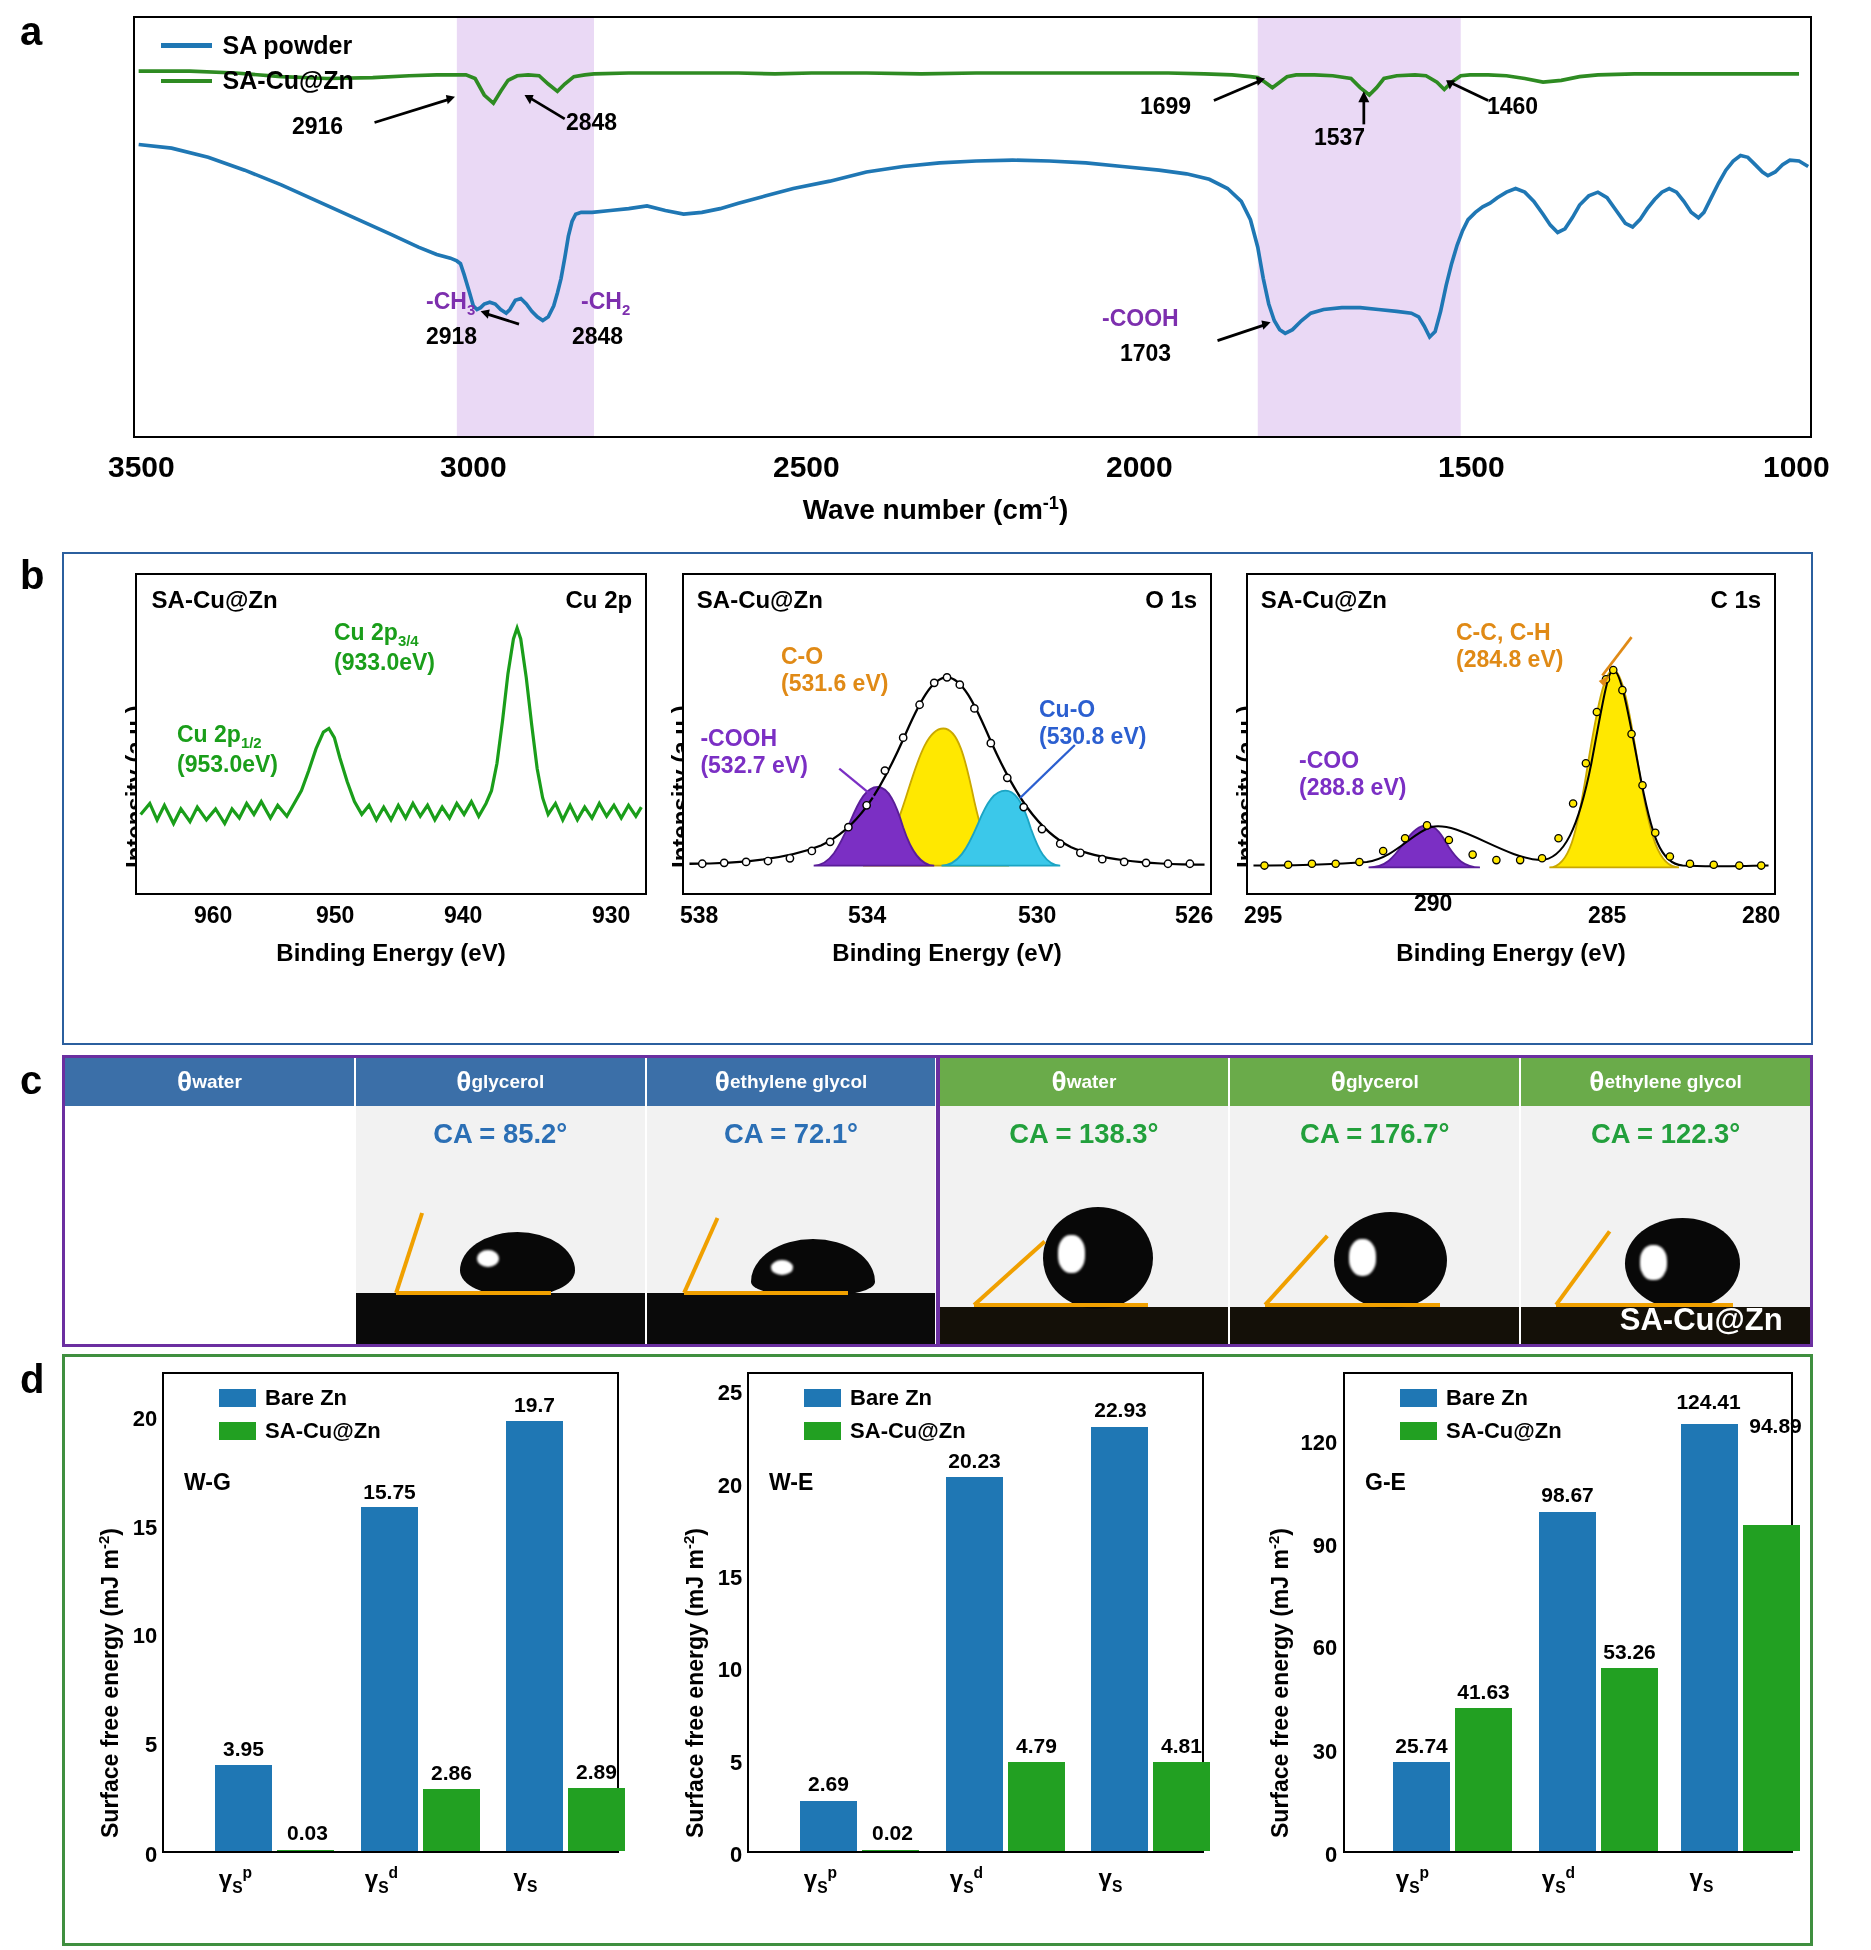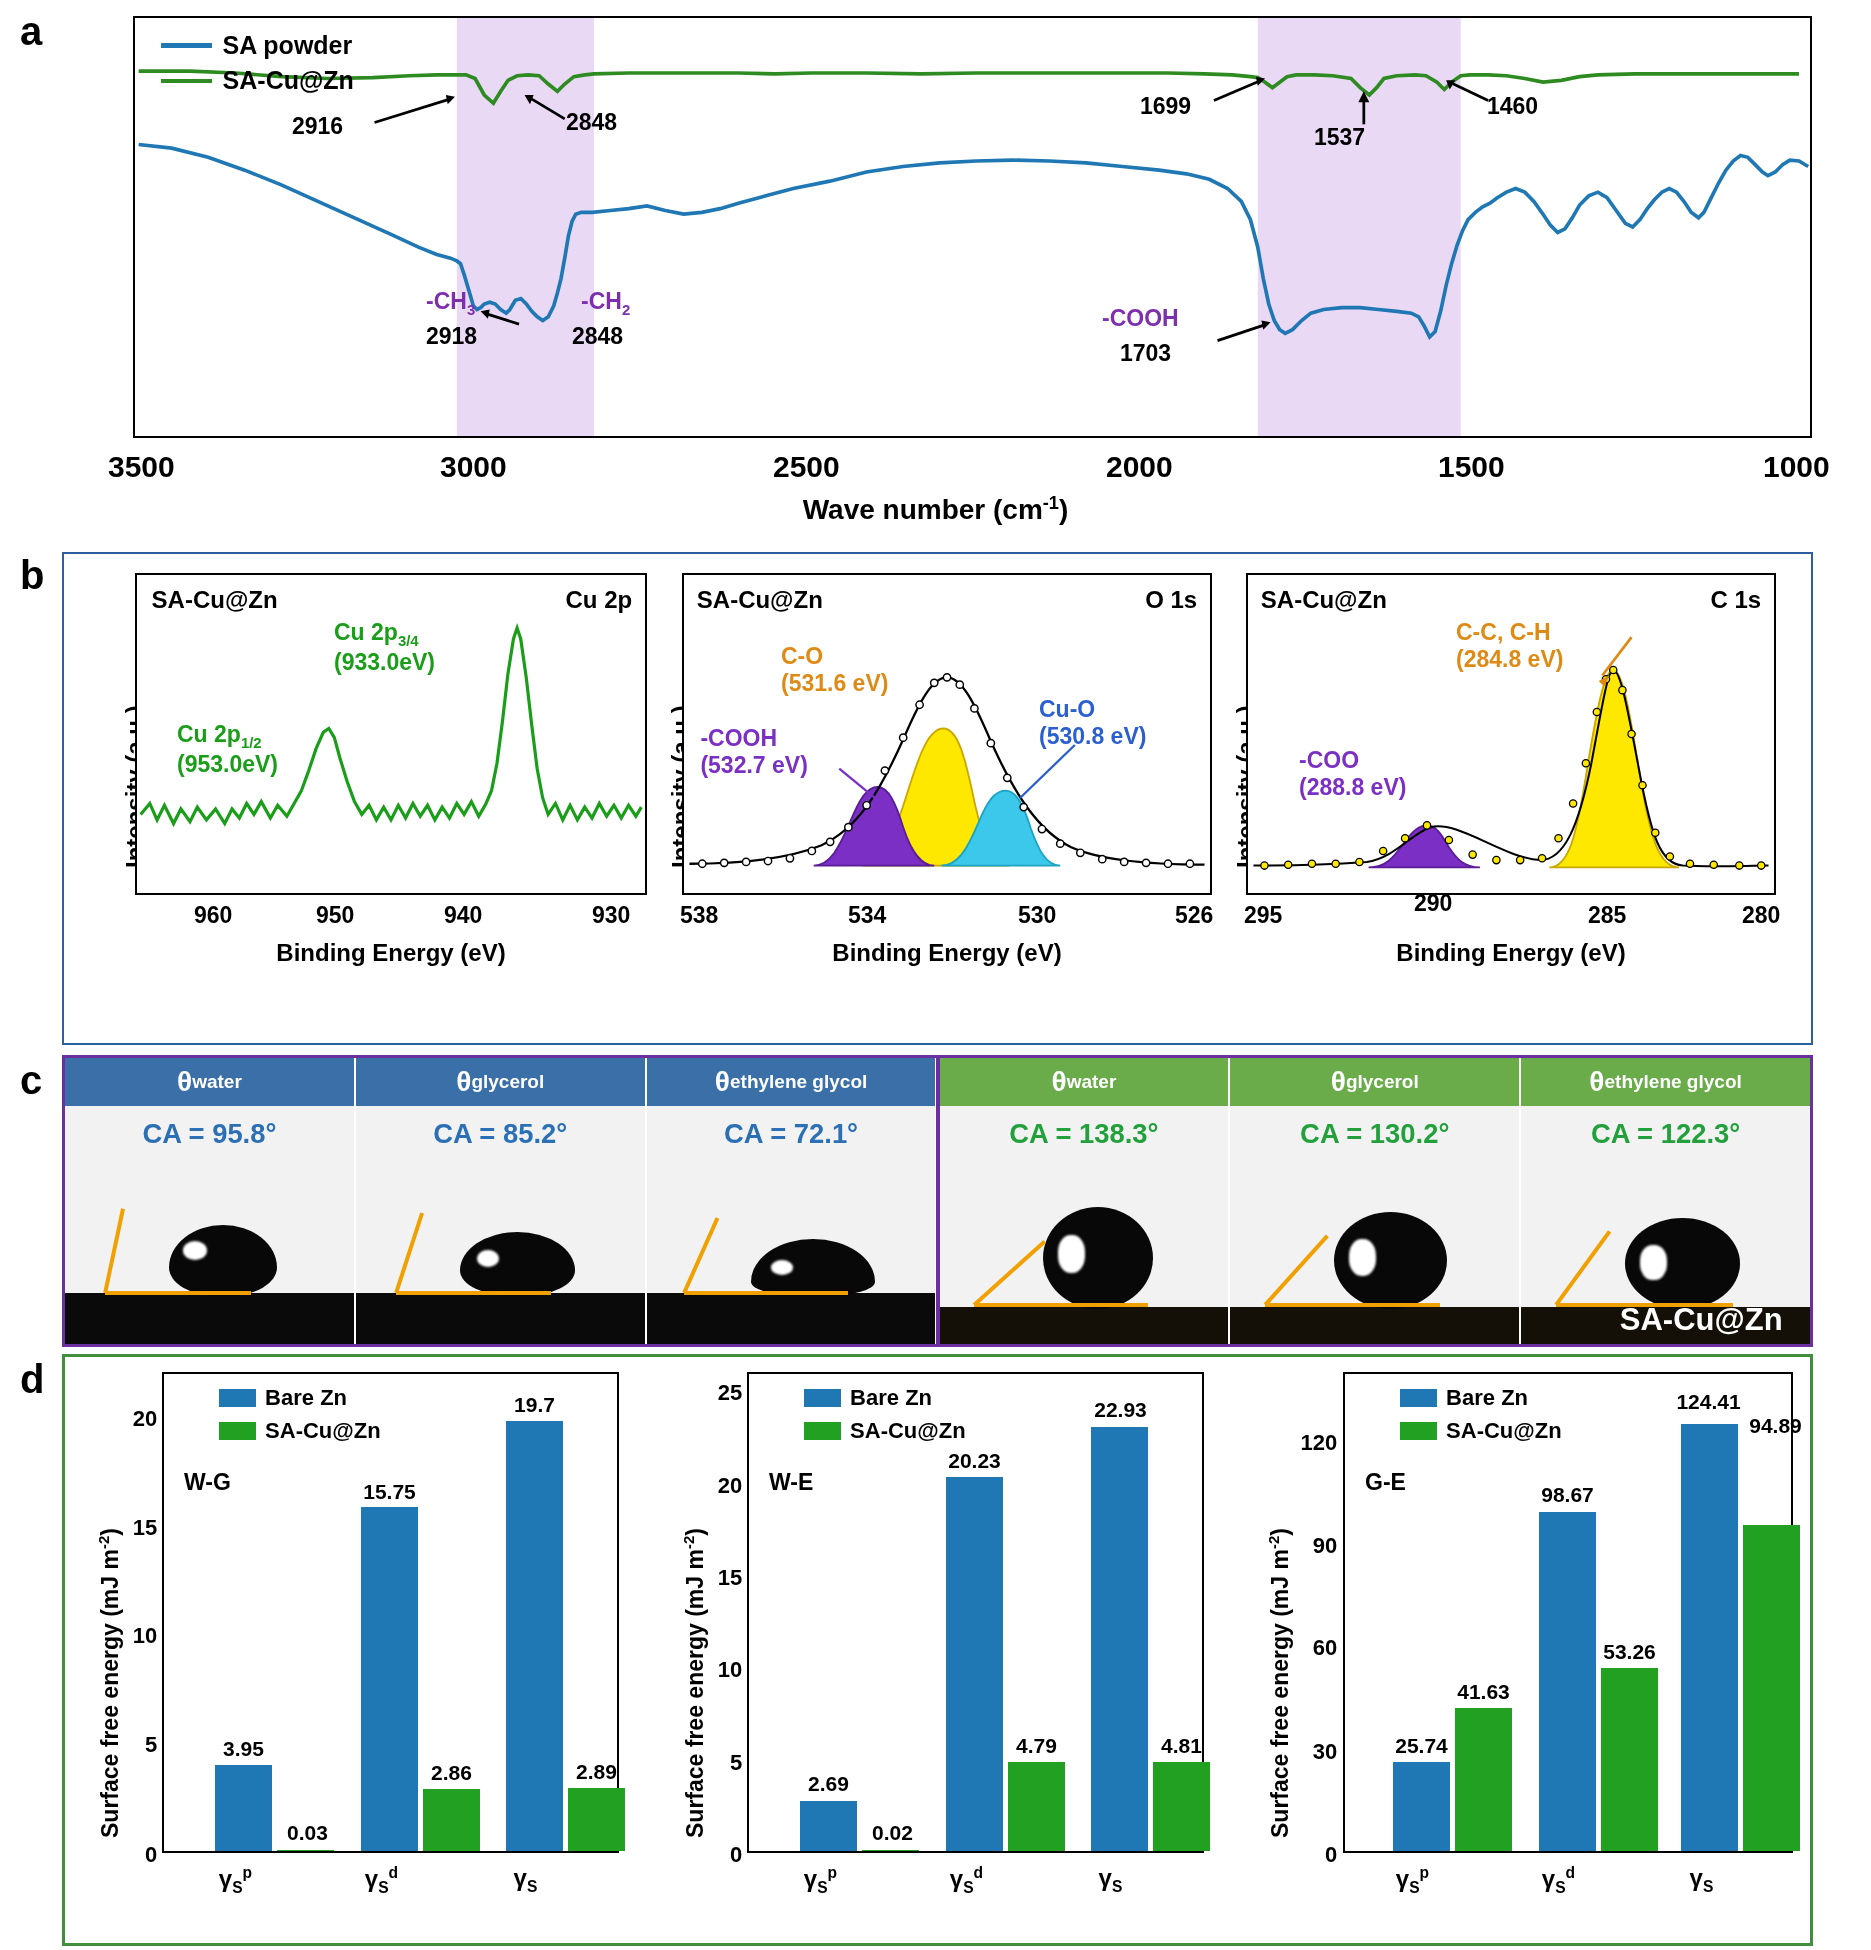--- a/index.html
+++ b/index.html
@@ -272,28 +272,20 @@
 <div id="panelC">
   <div class="panel-letter" id="c-letter">c</div>
   <div id="c-box">
 
     <div class="c-group" style="border-right:4.6px solid #6b2fa0;">
       <div class="c-cell">
         <div class="c-head" style="background:#3b6fa8;">
             <b>θ</b>
             <sub>water</sub>
           </div>
-        <div class="c-body">
-          <div class="c-ca" style="color:#2b6fb5;">CA = 95.8°</div>
-          <div class="c-surface"></div>
-          <div class="c-drop" style="left:36%;width:108px;height:71px;bottom:48px;"></div>
-          <div class="c-spec" style="left:41%;width:24px;height:18.3px;bottom:84px;"></div>
-          <div class="c-goldline" style="left:14%;bottom:49px;width:146px;"></div>
-          <div class="c-goldline" style="left:14%;bottom:49px;width:86px;transform:rotate(-78deg);"></div>
-        </div>
       </div>
       <div class="c-cell">
         <div class="c-head" style="background:#3b6fa8;">
             <b>θ</b>
             <sub>glycerol</sub>
           </div>
         <div class="c-body">
           <div class="c-ca" style="color:#2b6fb5;">CA = 85.2°</div>
           <div class="c-surface"></div>
           <div class="c-drop" style="left:36%;width:115px;height:64px;bottom:48px;"></div>
@@ -333,21 +325,21 @@
           <div class="c-goldline" style="left:12%;bottom:37px;width:174px;"></div>
           <div class="c-goldline" style="left:12%;bottom:37px;width:95px;transform:rotate(-42deg);"></div>
         </div>
       </div>
       <div class="c-cell">
         <div class="c-head" style="background:#6aab4a;">
             <b>θ</b>
             <sub>glycerol</sub>
           </div>
         <div class="c-body">
-          <div class="c-ca" style="color:#22a03c;">CA = 130.2°</div>
+          <div class="c-ca" style="color:#22a03c;">CA = 176.7°</div>
           <div class="c-surface" style="height:37px;background:#141008;"></div>
           <div class="c-drop" style="left:36%;width:113px;height:97px;bottom:35px;border-radius:50%;"></div>
           <div class="c-spec" style="left:41%;width:27.4px;height:37px;bottom:68px;border-radius:45%;"></div>
           <div class="c-goldline" style="left:12%;bottom:37px;width:175px;"></div>
           <div class="c-goldline" style="left:12%;bottom:37px;width:93px;transform:rotate(-48deg);"></div>
         </div>
       </div>
       <div class="c-cell" style="border-right:none;">
         <div class="c-head" style="background:#6aab4a;">
             <b>θ</b>

